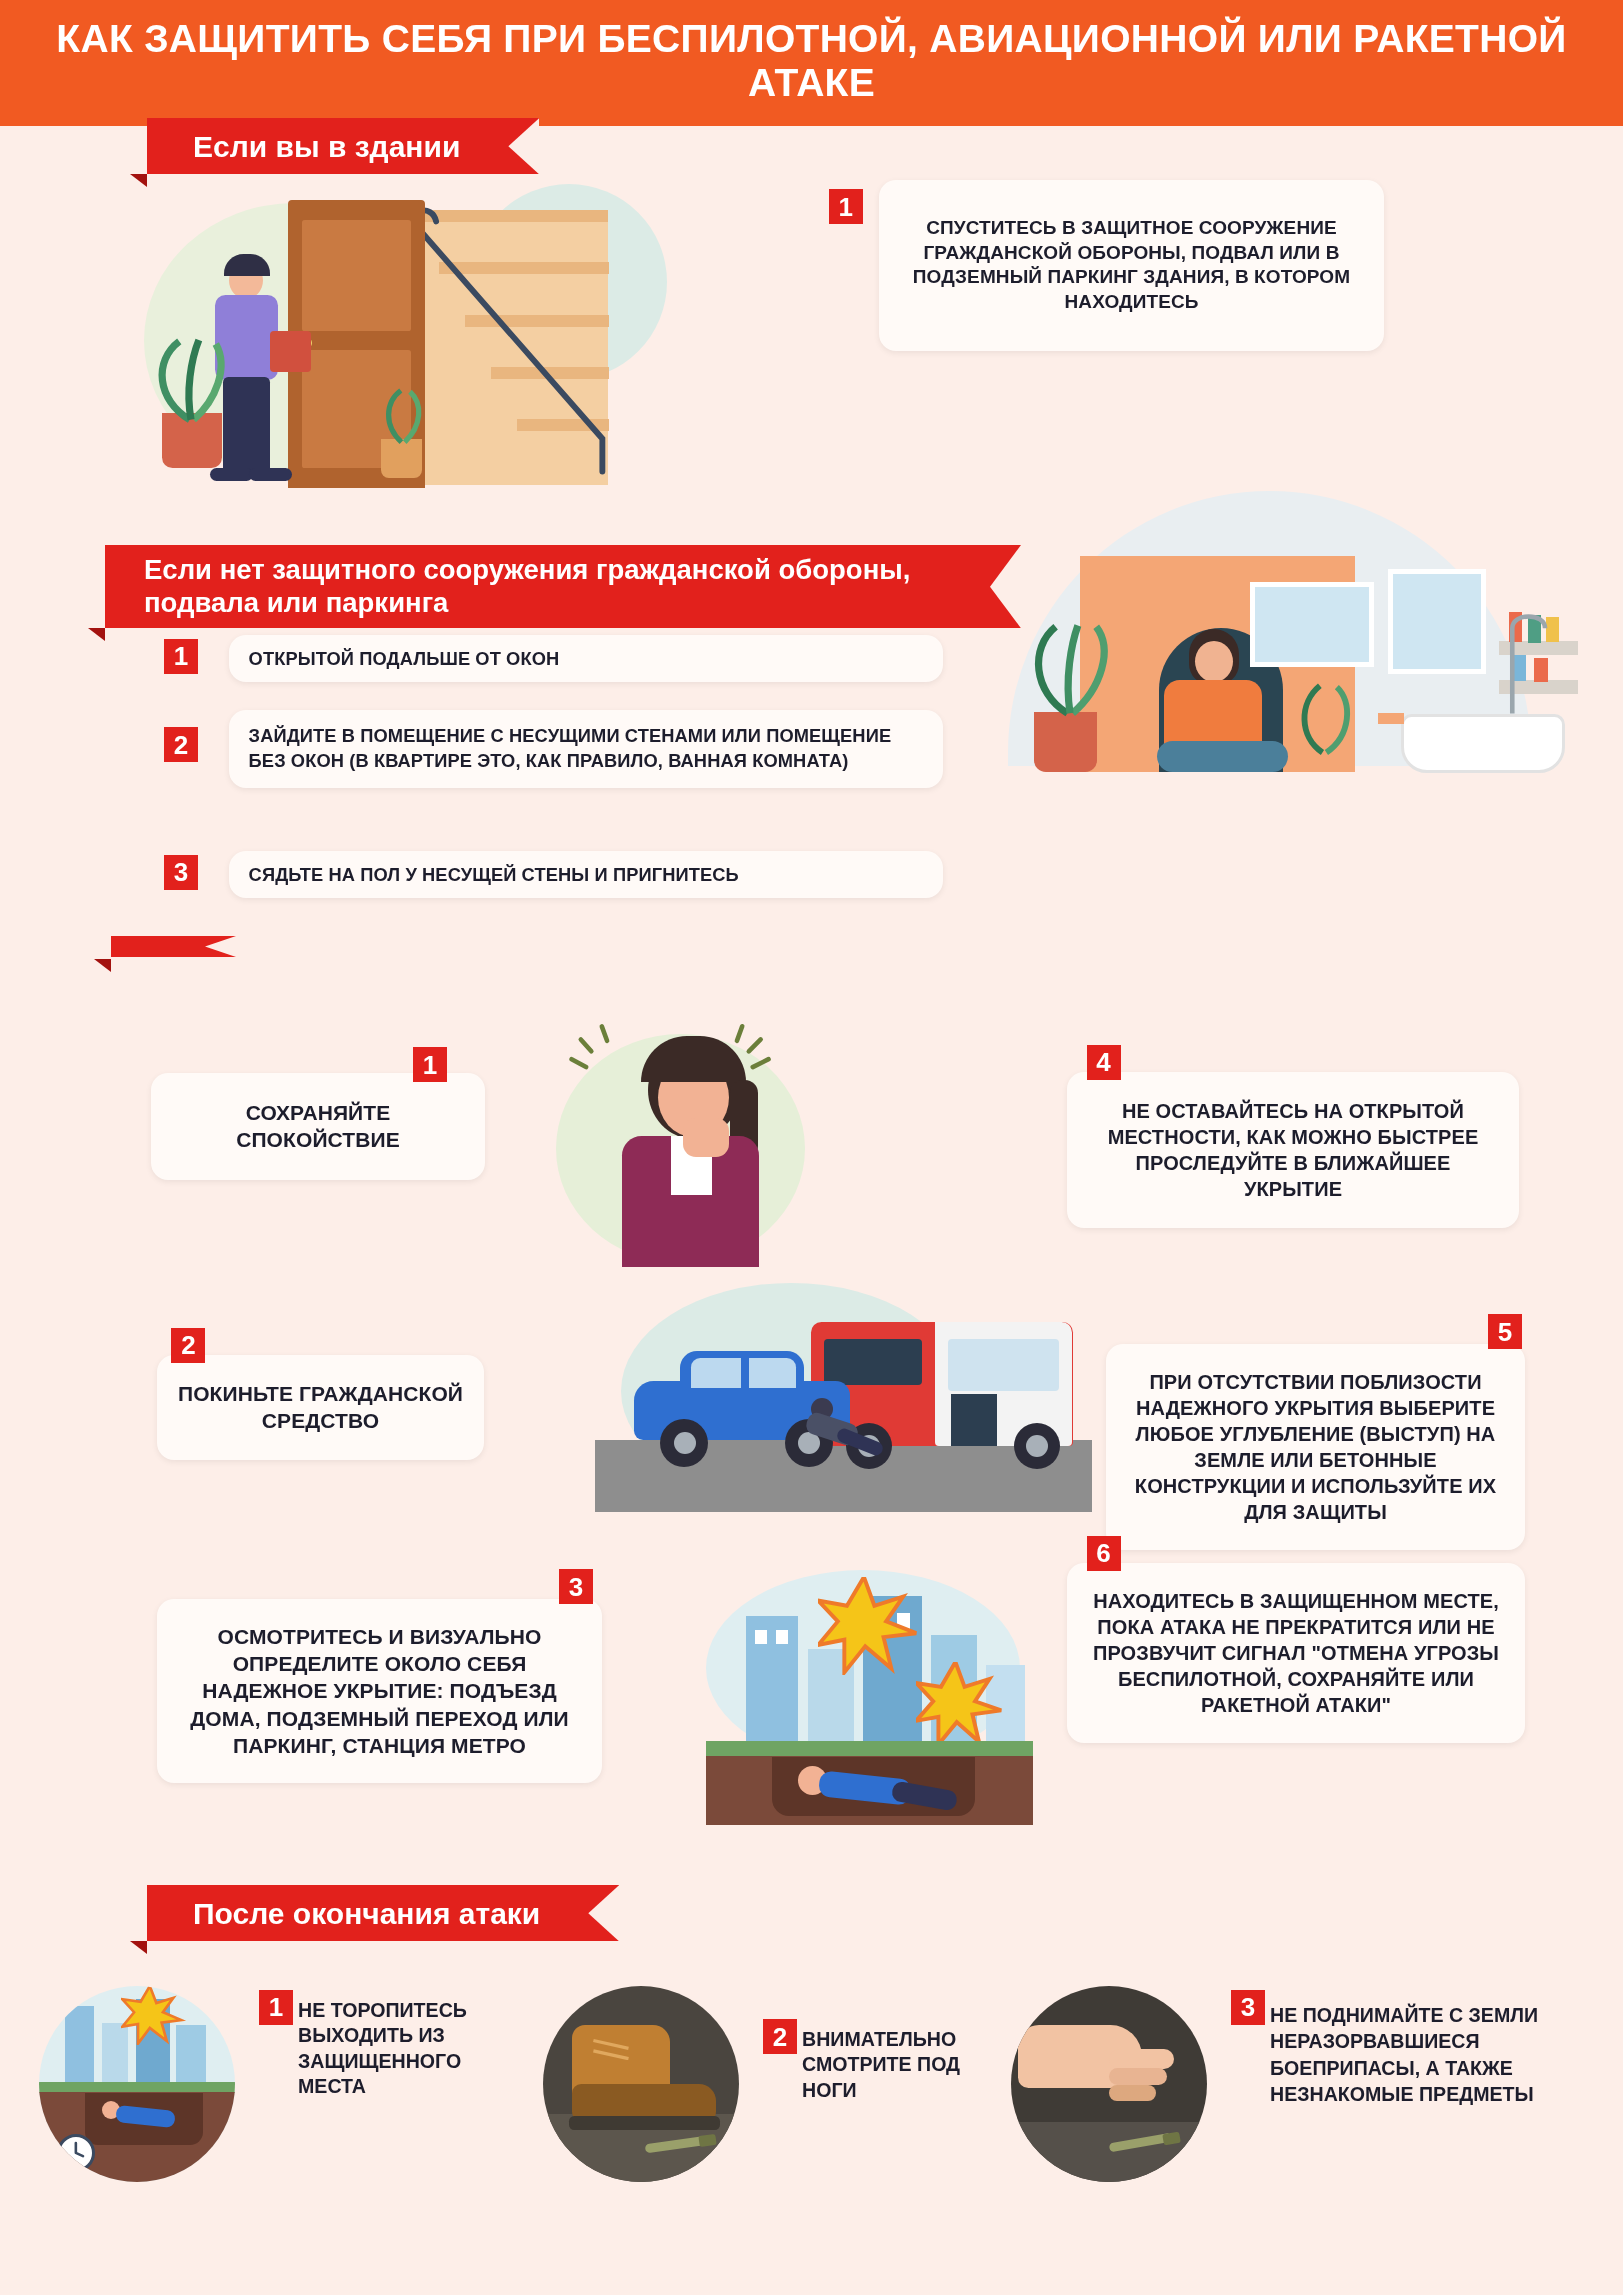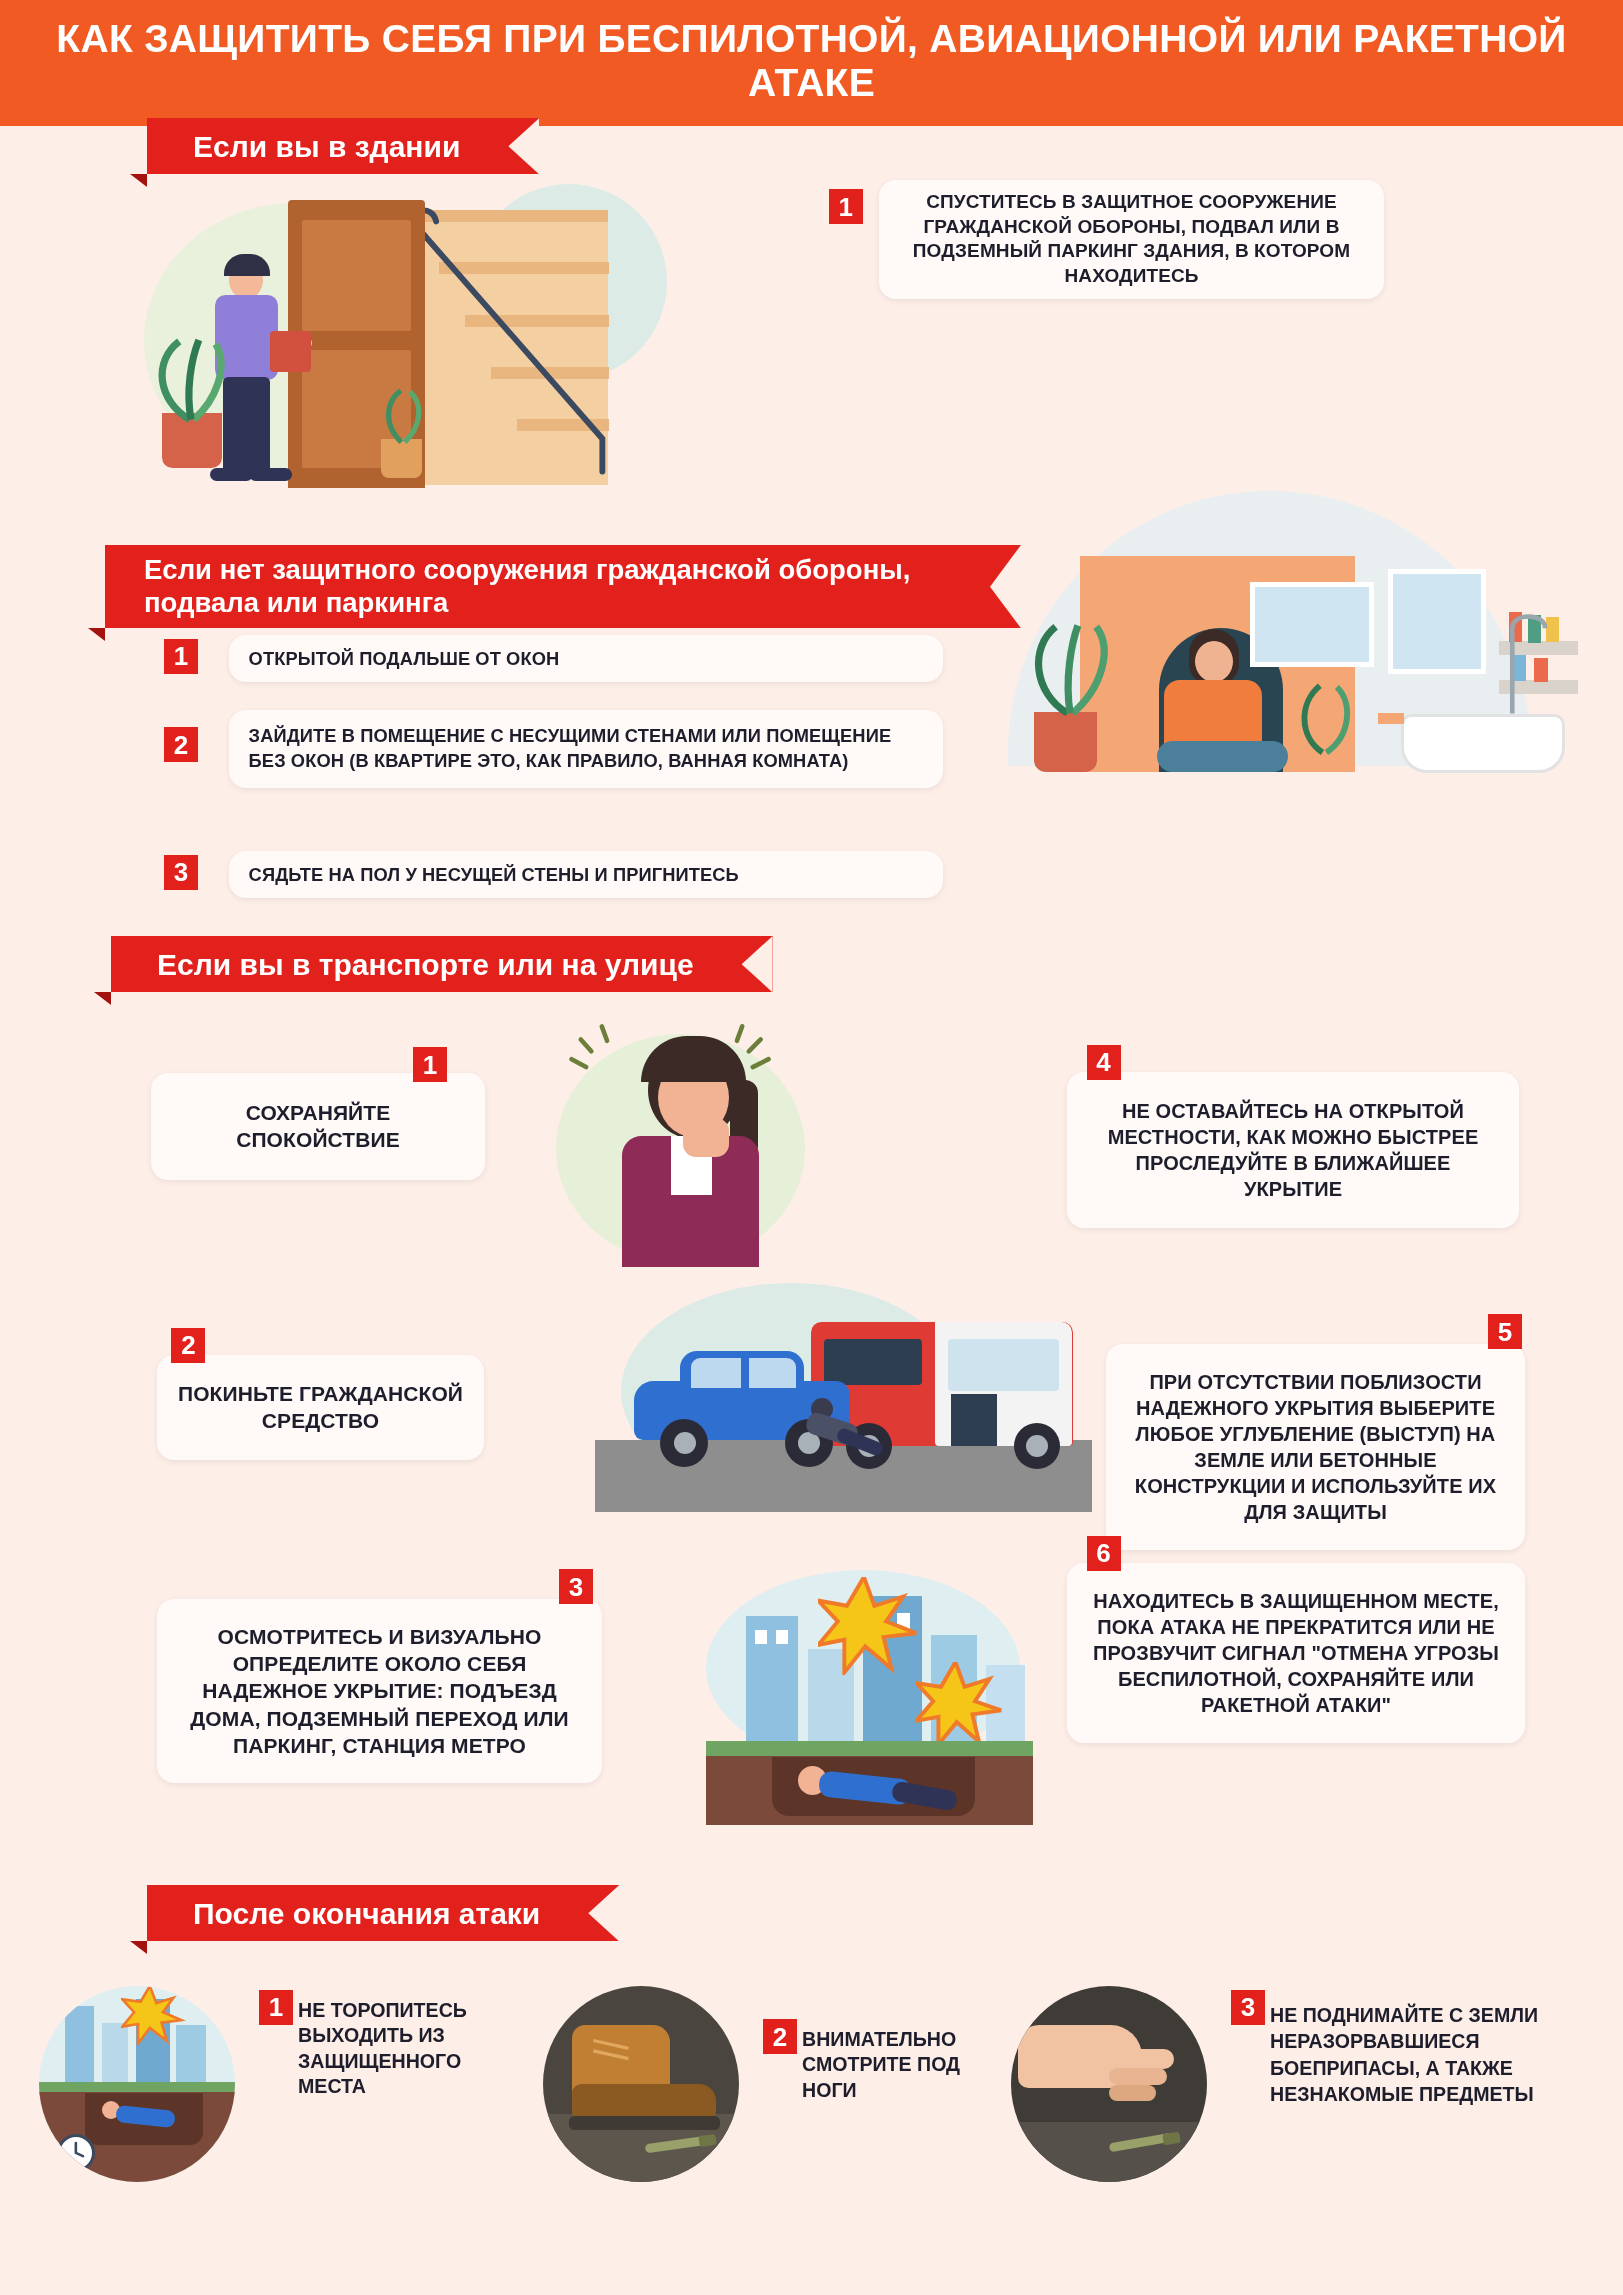--- a/index.html
+++ b/index.html
@@ -152,21 +152,21 @@
   </svg>
   <div class="rect" style="left:250px; top:275px; width:41px; height:39px; background:#e1a05e; border-radius:0 0 7.9px 7.9px;"></div>
   <svg width="72" height="72" style="position:absolute;left:241px;top:216px;" viewBox="0 0 110 110">
     <path d="M45 95 C18 70, 20 34, 44 16" stroke="#3f8f63" stroke-width="8" fill="none"></path>
     <path d="M50 95 C76 70, 78 36, 58 18" stroke="#59a86f" stroke-width="8" fill="none"></path>
   </svg>
 </div>
 
 <div class="abs" style="left:828px; top:180px; width:556px;">
   <div class="num" style="left:0.7px; top:9.2px;">1</div>
-  <div class="card" style="margin-left:51px; text-align:center; font-size:19px; padding:10px 22px;">СПУСТИТЕСЬ В ЗАЩИТНОЕ СООРУЖЕНИЕ ГРАЖДАНСКОЙ ОБОРОНЫ, ПОДВАЛ ИЛИ В ПОДЗЕМНЫЙ ПАРКИНГ ЗДАНИЯ, В КОТОРОМ НАХОДИТЕСЬ</div>
+  <div class="card" style="margin-left:51px; text-align:center; font-size:19px; padding:36px 22px;">СПУСТИТЕСЬ В ЗАЩИТНОЕ СООРУЖЕНИЕ ГРАЖДАНСКОЙ ОБОРОНЫ, ПОДВАЛ ИЛИ В ПОДЗЕМНЫЙ ПАРКИНГ ЗДАНИЯ, В КОТОРОМ НАХОДИТЕСЬ</div>
 </div>
 
 <div class="abs" style="left:105px; top:537px; width:916px;">
   <div class="ribbon" style="padding:9.2px 72px 9.2px 39px; font-size:27.5px; max-width:916px;margin-top:8px;">
     <span>Если нет защитного сооружения гражданской обороны, подвала или паркинга</span>
     <span class="ribbon-notch"></span>
   </div>
   <div class="ribbon-tail-left"></div>
 </div>
 
@@ -217,21 +217,20 @@
   <div class="card" style="margin-left:65px; padding:14.4px 19.6px; font-size:18.3px; line-height:1.35;">ЗАЙДИТЕ В ПОМЕЩЕНИЕ С НЕСУЩИМИ СТЕНАМИ ИЛИ ПОМЕЩЕНИЕ БЕЗ ОКОН (В КВАРТИРЕ ЭТО, КАК ПРАВИЛО, ВАННАЯ КОМНАТА)</div>
 </div>
 
 <div class="abs" style="left:164px; top:851px; width:779px;">
   <div class="num" style="left:0; top:3.9px;">3</div>
   <div class="card" style="margin-left:65px; padding:11.8px 19.6px; font-size:18.3px;">СЯДЬТЕ НА ПОЛ У НЕСУЩЕЙ СТЕНЫ И ПРИГНИТЕСЬ</div>
 </div>
 
 <div class="abs" style="left:111px; top:936px;">
   <div class="ribbon" style="padding:10.5px 79px 10.5px 46px;">
-    <span>Если вы в транспорте или на улице</span>
     <span class="ribbon-notch"></span>
   </div>
   <div class="ribbon-tail-left"></div>
 </div>
 
 <div class="abs" style="left:543px; top:1008px; width:275px; height:281px;">
   <div class="blob" style="left:13px; top:26px; width:249px; height:229px; background:#e6efd8;"></div>
   <div class="circ" style="left:105px; top:33px; width:92px; height:98px; background:#3b2a26;"></div>
   <div class="circ" style="left:115px; top:50px; width:71px; height:79px; background:#f2b294;"></div>
   <div class="rect" style="left:98px; top:27.5px; width:105px; height:46px; background:#3b2a26; border-radius:52px 52px 0 0;"></div>

